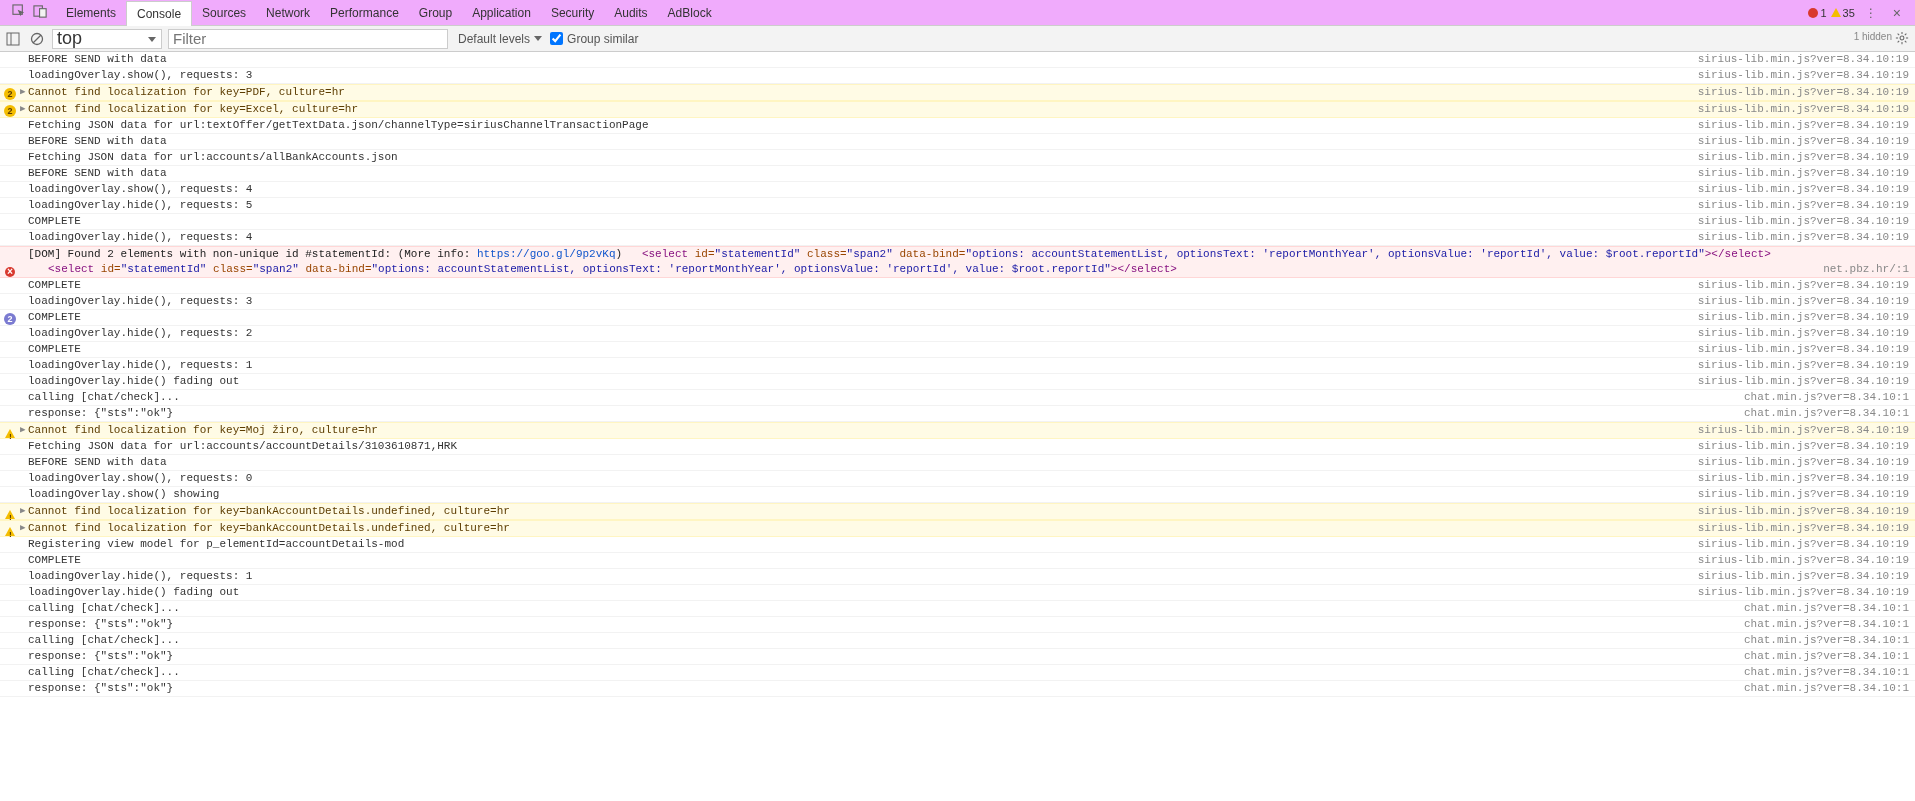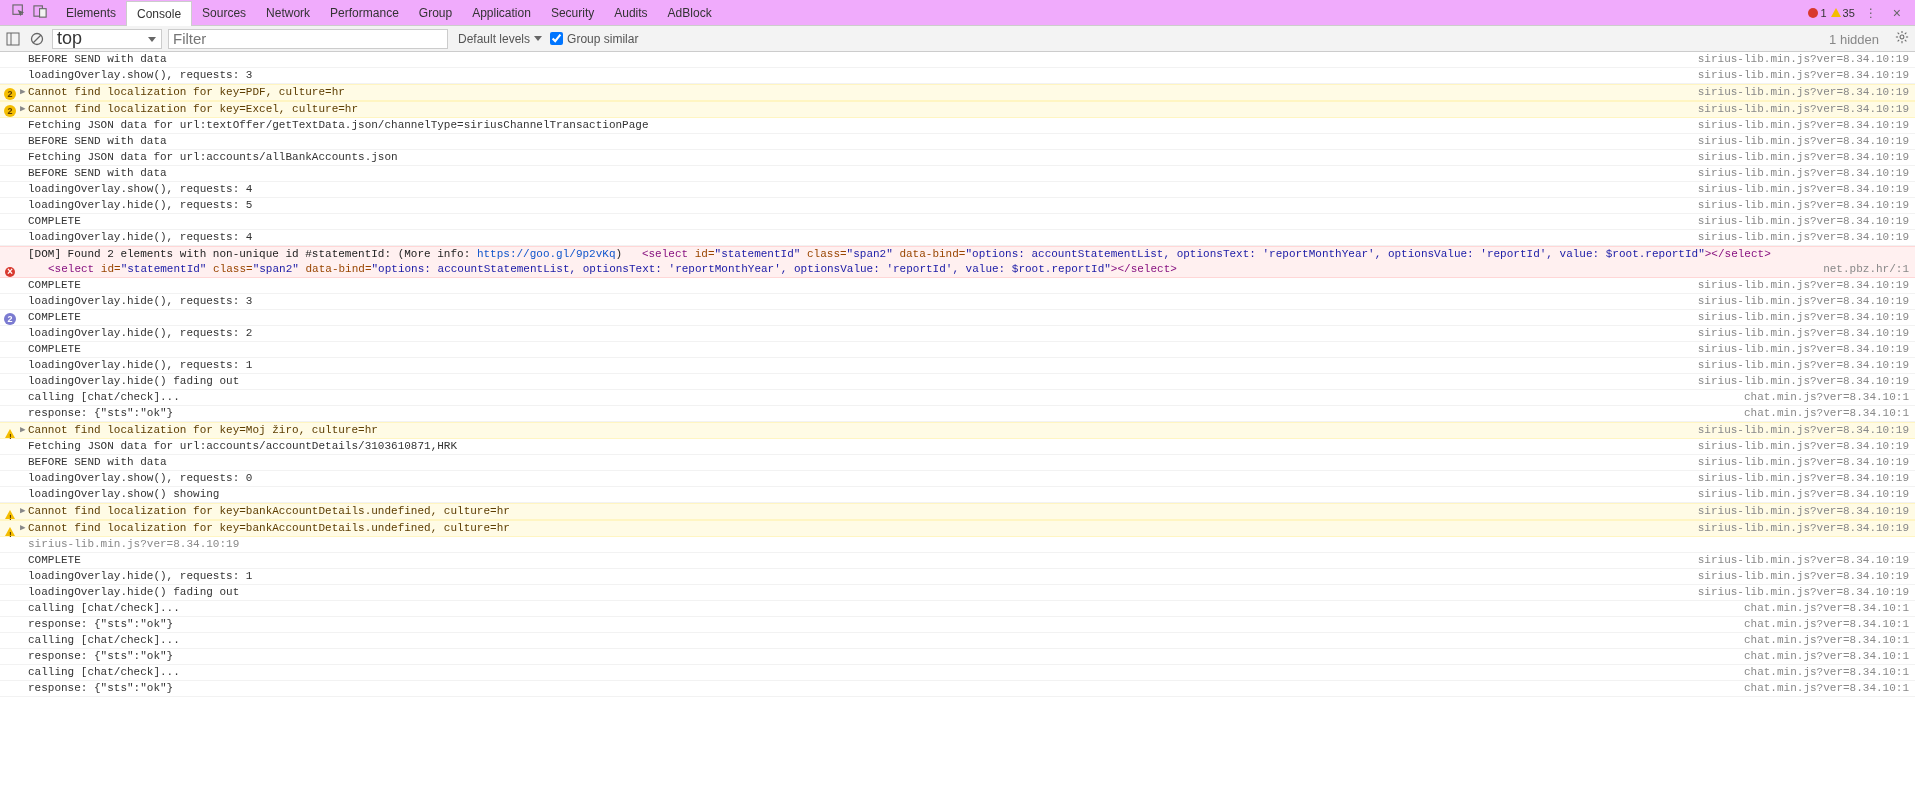--- a/index.html
+++ b/index.html
@@ -17,21 +17,21 @@
 .close-x{padding:0 6px;cursor:pointer;color:#666;font-size:14px}
 .toolbar{height:26px;border-bottom:1px solid #ccc;display:flex;align-items:center;background:#f3f3f3;padding:0 4px;gap:6px}
 .tb-btn{width:18px;height:18px;display:flex;align-items:center;justify-content:center;cursor:pointer}
 .ctx-select{border:1px solid #ccc;height:20px;width:110px;padding:0 18px 0 4px;background:#fff;font-size:18px;position:relative;display:flex;align-items:center}
 .ctx-select:after{content:"";position:absolute;right:5px;top:7px;border-left:4px solid transparent;border-right:4px solid transparent;border-top:5px solid #666}
 .filter-input{border:1px solid #ccc;height:20px;width:280px;padding:0 4px;font-size:15px}
 .level-select{border:none;background:transparent;height:20px;padding:0 14px 0 4px;font-size:12px;position:relative;display:flex;align-items:center;color:#555}
 .level-select:after{content:"";position:absolute;right:2px;top:7px;border-left:4px solid transparent;border-right:4px solid transparent;border-top:5px solid #666}
 .chk{display:flex;align-items:center;gap:4px;font-size:12px;color:#555}
 .chk input{margin:0}
-.tb-right{margin-left:auto;display:flex;align-items:flex-end;gap:16px;color:#888;font-size:13px;padding-right:2px}
+.tb-right{margin-left:auto;display:flex;align-items:flex-start;gap:3px;color:#888;font-size:10px;padding-right:2px}
 .gear{width:14px;height:14px}
 .log{font-family:Consolas,"Courier New",monospace;font-size:11px;line-height:15px}
 .row{display:flex;align-items:flex-end;border-bottom:1px solid #f2f2f2;min-height:16px;padding:0 0 0 0}
 .row.warn{background:#fffbe5;border-top:1px solid #fff5c2;border-bottom:1px solid #fff5c2}
 .row.error{background:#fff0f0;border-top:1px solid #ffd7d7;border-bottom:1px solid #ffd7d7;color:#e50000}
 .gutter{width:20px;flex:0 0 20px;display:flex;align-items:center;justify-content:center}
 .arrow{width:8px;flex:0 0 8px;color:#888;font-size:9px;display:flex;align-items:center}
 .msg{flex:1;white-space:pre-wrap;padding-right:8px}
 .src{flex:0 0 auto;text-align:right;padding-right:6px;color:#888;cursor:pointer;white-space:nowrap}
 .row.warn .msg{color:#5c3c00}
@@ -316,20 +316,21 @@
       <div class="gutter">
         <span class="ico-warn"></span>
       </div>
       <div class="arrow">▶</div>
       <div class="msg">Cannot find localization for key=bankAccountDetails.undefined, culture=hr</div>
       <div class="src">sirius-lib.min.js?ver=8.34.10:19</div>
     </div>
     <div class="row">
       <div class="gutter"></div>
       <div class="arrow"></div>
+      <div class="msg">Registering view model for p_elementId=accountDetails-mod</div>
       <div class="src">sirius-lib.min.js?ver=8.34.10:19</div>
     </div>
     <div class="row">
       <div class="gutter"></div>
       <div class="arrow"></div>
       <div class="msg">COMPLETE</div>
       <div class="src">sirius-lib.min.js?ver=8.34.10:19</div>
     </div>
     <div class="row">
       <div class="gutter"></div>

